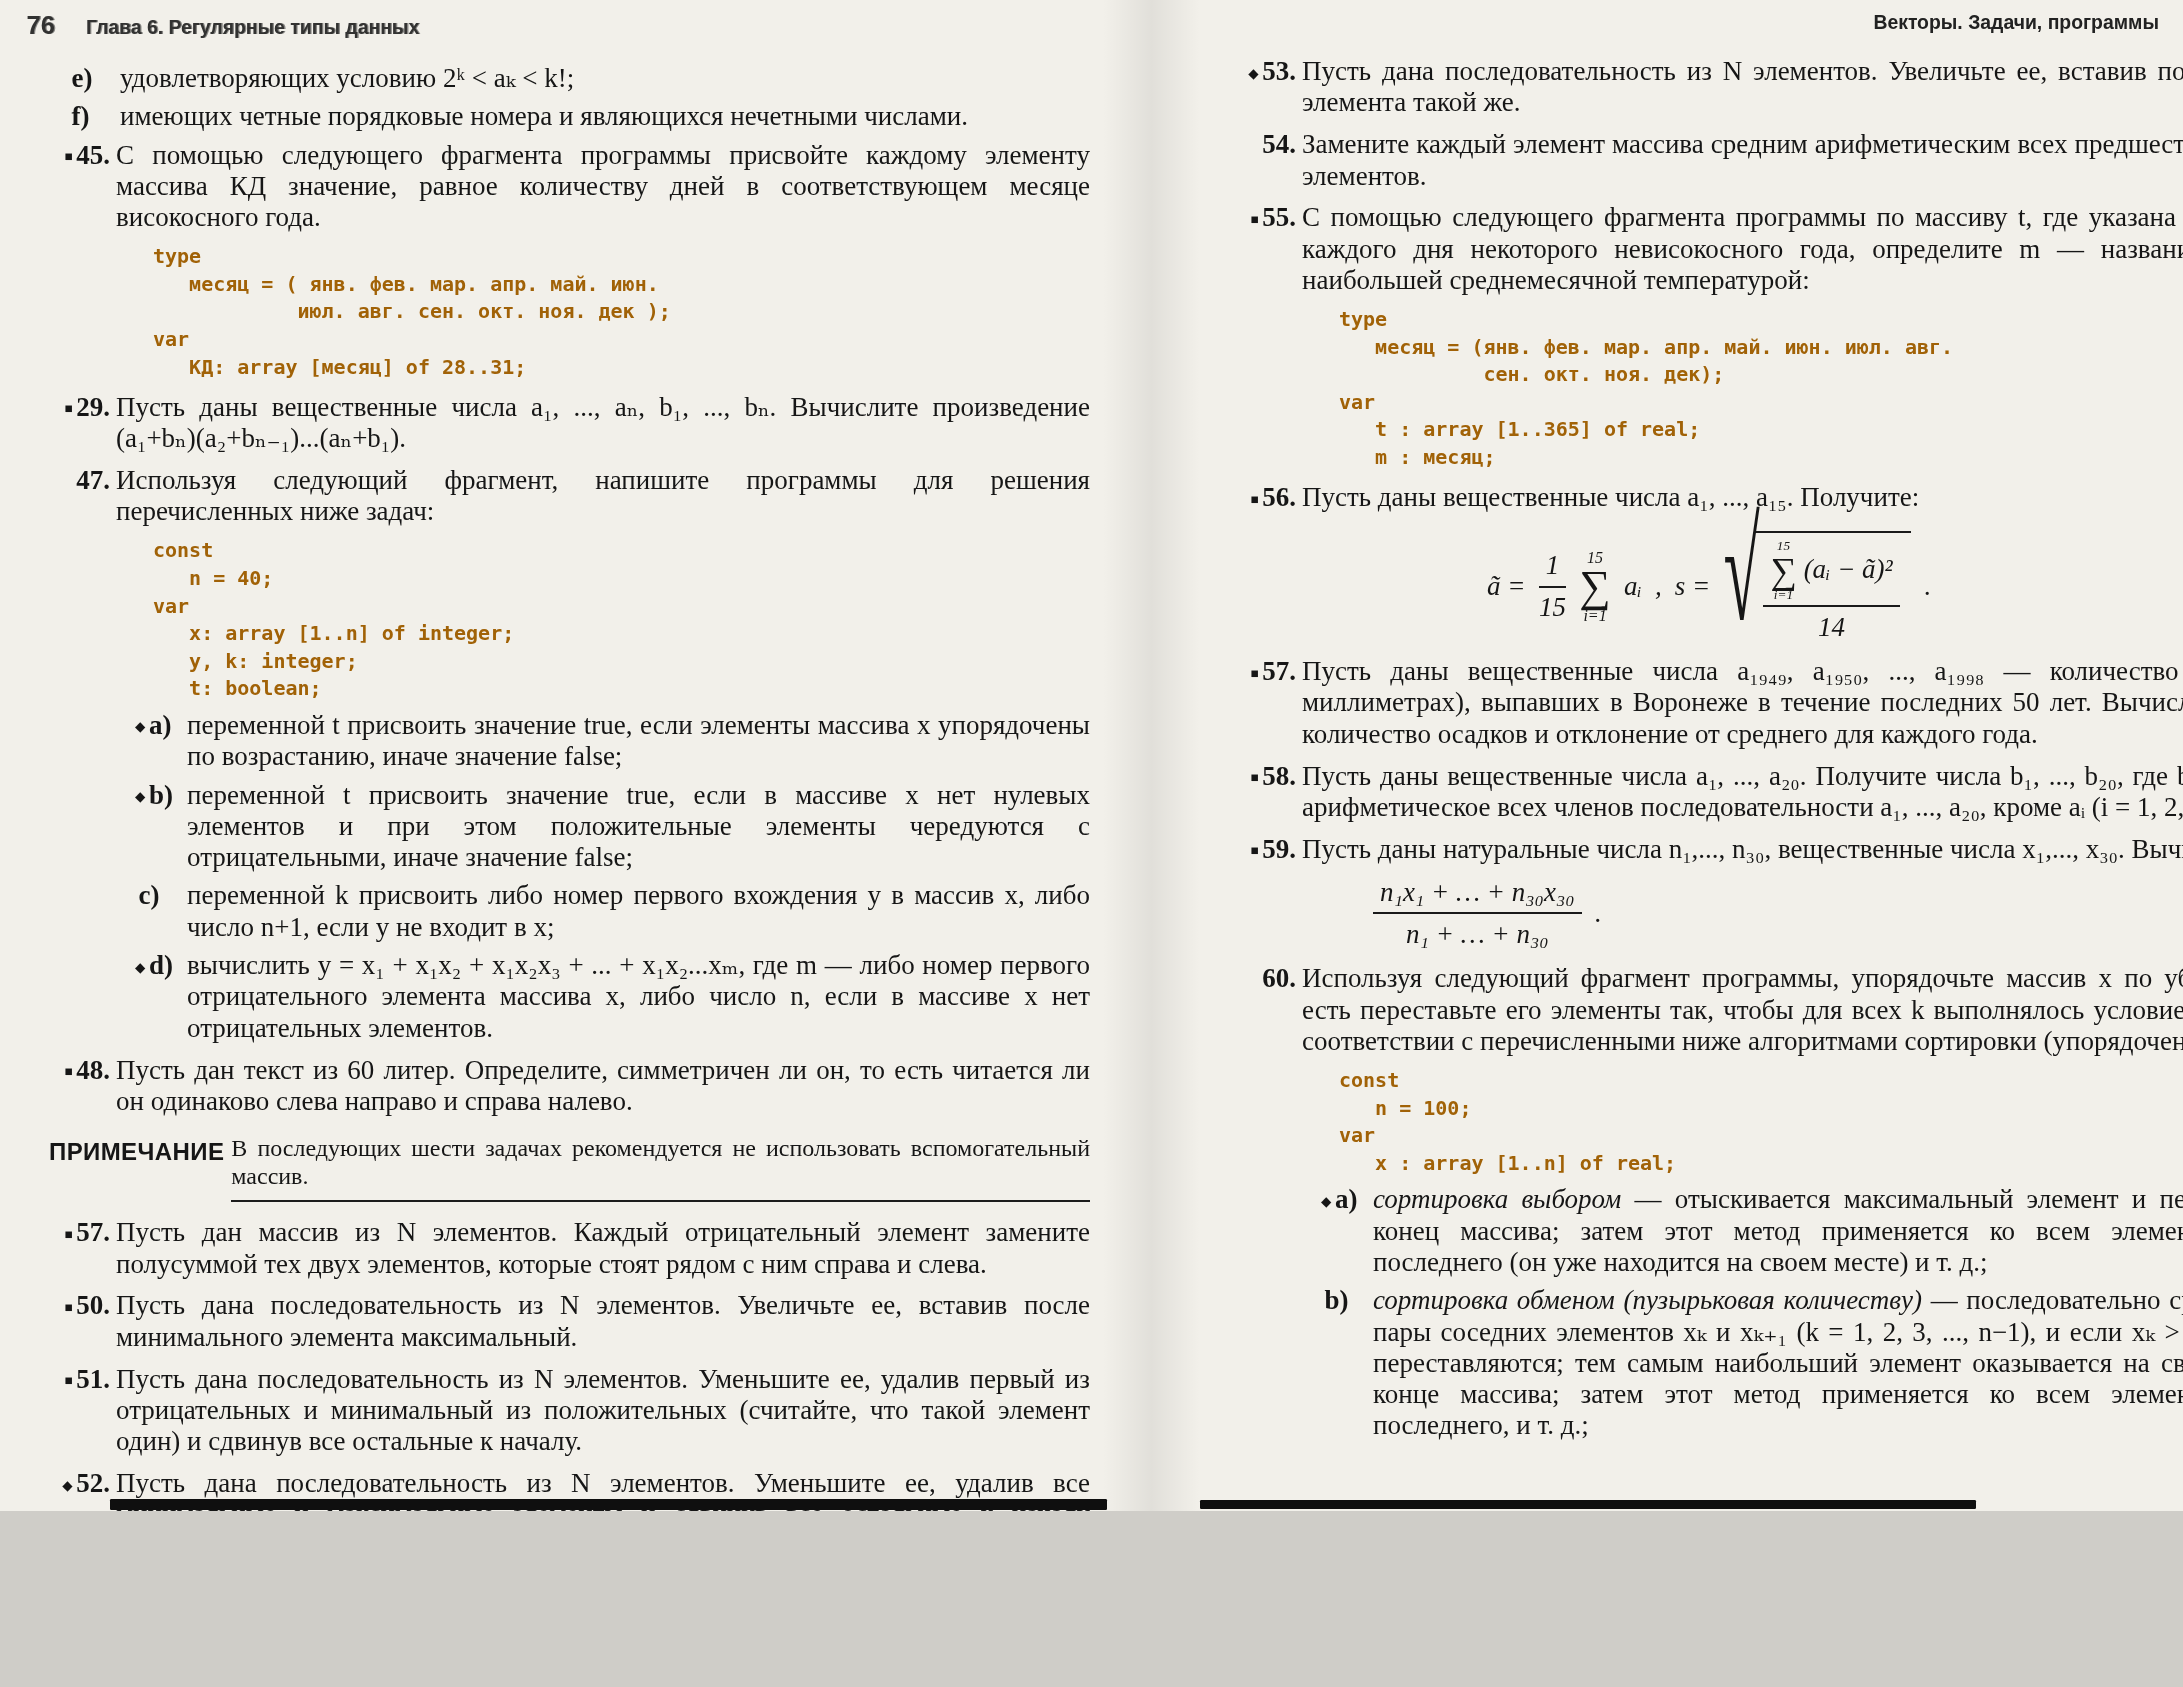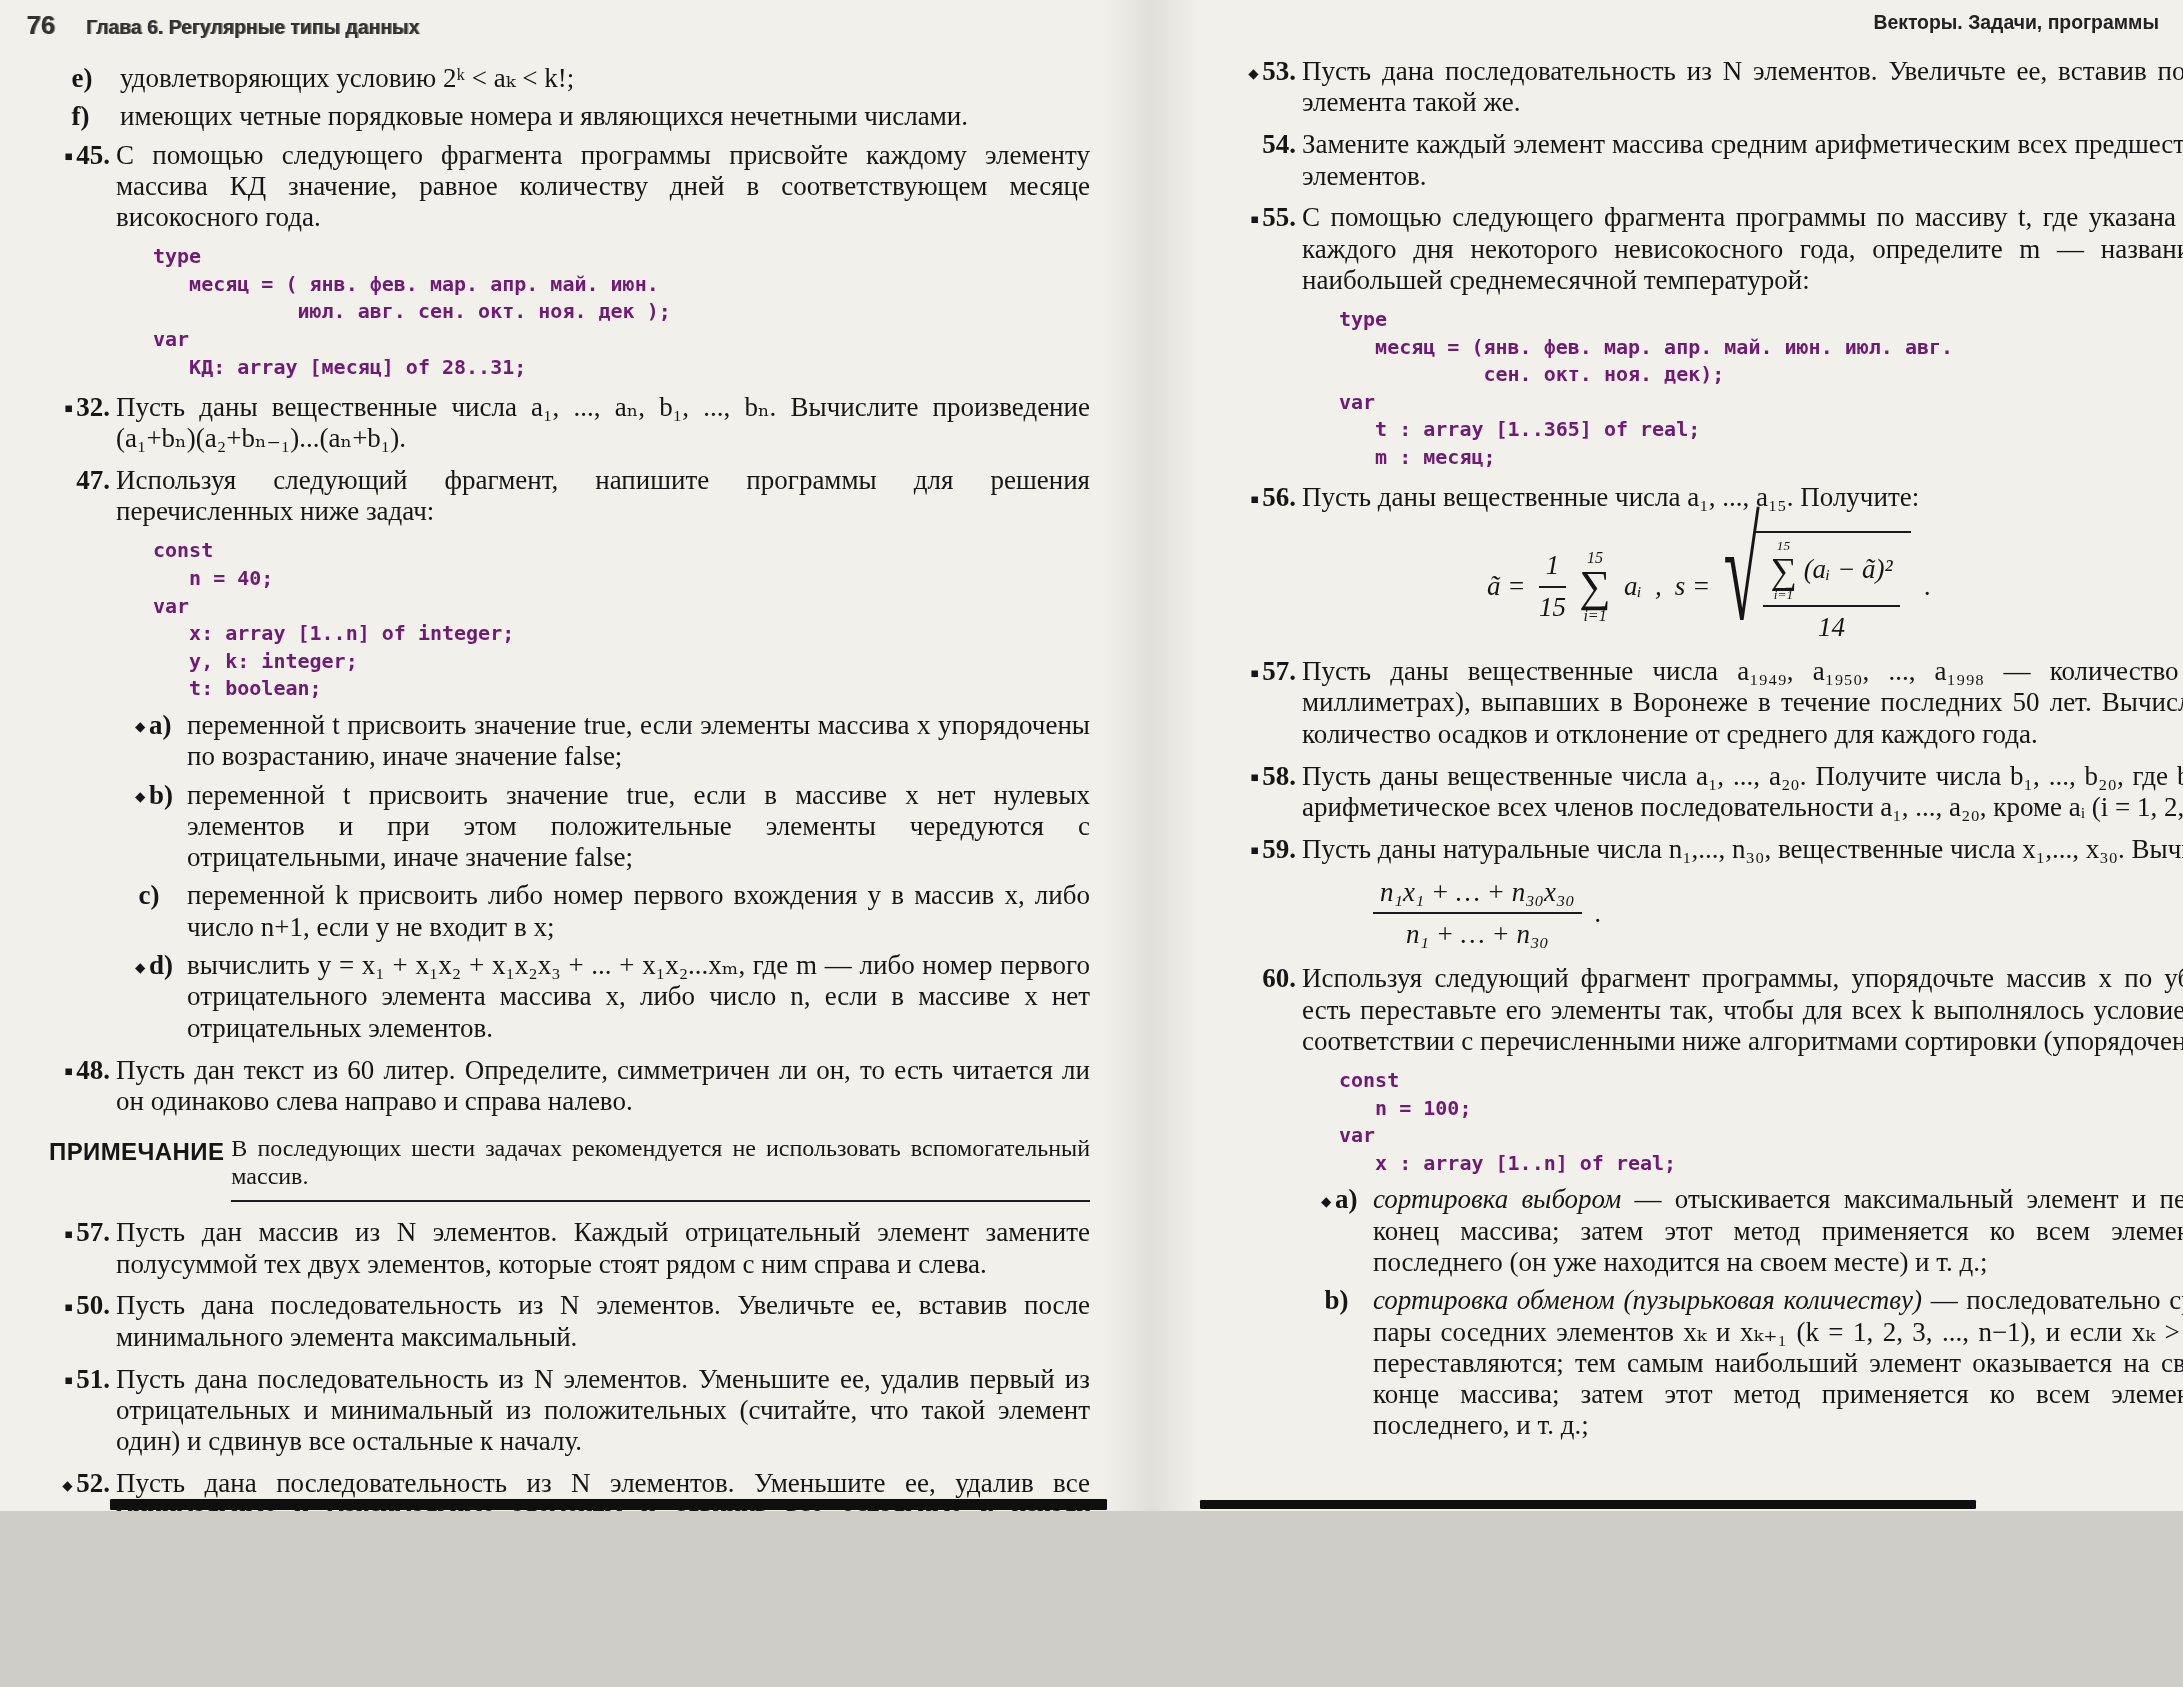--- a/index.html
+++ b/index.html
@@ -42,21 +42,21 @@
   .marker { font-size: 0.5em; vertical-align: 0.18em; margin-right: 3.5px; }
   .ptext {}
 
   .sub { position: relative; padding-left: 44px; margin: 7px 0 7px 27px; text-align: justify; }
   .slabel { position: absolute; left: -8px; top: 0; width: 49px; font-weight: bold; white-space: nowrap; }
   .lead { font-style: italic; }
 
   .code {
     font-family: "DejaVu Sans Mono", "Liberation Mono", monospace;
     font-size: 20px; line-height: 1.38; font-weight: bold;
-    margin: 9.7px 0 6.2px 37px; white-space: pre; color: #701a75;
+    margin: 9.7px 0 6.2px 37px; white-space: pre; color: #a16207;
   }
 
   .note { margin: 17.6px 0 15px; display: flex; gap: 7px; }
   .note-label {
     font-family: "Liberation Sans", sans-serif; font-weight: bold;
     font-size: 24px; flex: 0 0 auto; padding-top: 3.5px; letter-spacing: 0.4px;
   }
   .note-body { font-size: 24px; border-bottom: 2.2px solid #1c1c1c; padding-bottom: 9.7px; text-align: justify; }
 
   .formula { display: flex; align-items: center; gap: 13.2px; margin: 17.6px 0 13.2px 75px; font-style: italic; }
@@ -112,21 +112,21 @@
       <span class="pnum"><span class="marker">■</span><span>45.</span></span>
       <span class="ptext">С помощью следующего фрагмента программы присвойте каждому элементу массива КД значение, равное количеству дней в соответствующем месяце високосного года.</span>
       <pre class="code">type
    месяц = ( янв. фев. мар. апр. май. июн.
             июл. авг. сен. окт. ноя. дек );
 var
    КД: array [месяц] of 28..31;</pre>
     </div>
 
     <div class="problem">
-      <span class="pnum"><span class="marker">■</span><span>32.</span></span>
+      <span class="pnum"><span class="marker">■</span><span>29.</span></span>
       <span class="ptext">Пусть даны вещественные числа a₁, ..., aₙ, b₁, ..., bₙ. Вычислите произведение (a₁+bₙ)(a₂+bₙ₋₁)...(aₙ+b₁).</span>
     </div>
 
     <div class="problem">
       <span class="pnum"><span class="marker"></span><span>47.</span></span>
       <span class="ptext">Используя следующий фрагмент, напишите программы для решения перечисленных ниже задач:</span>
       <pre class="code">const
    n = 40;
 var
    x: array [1..n] of integer;

